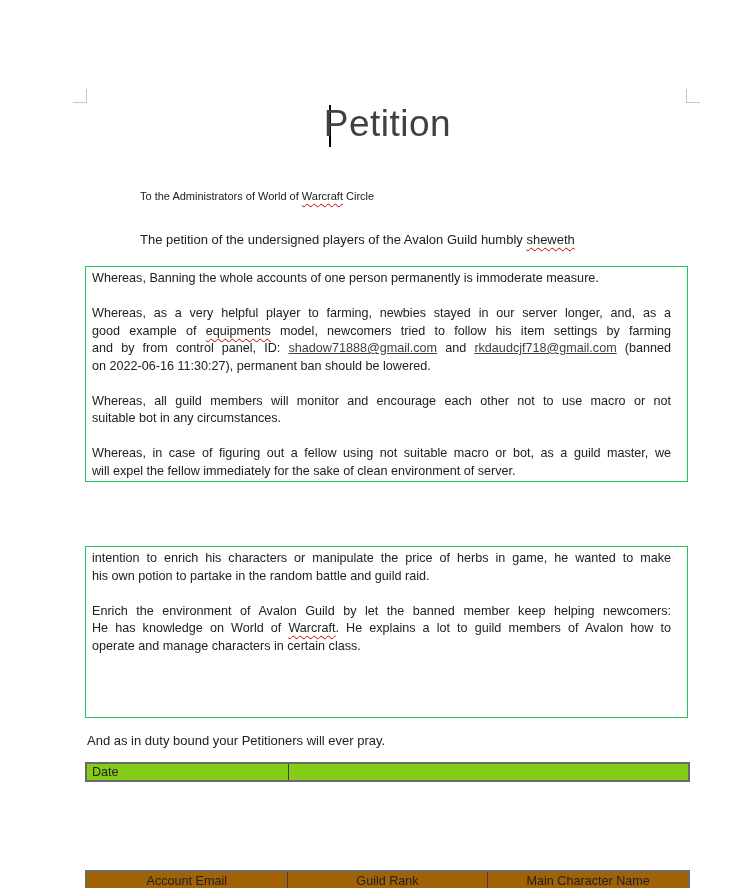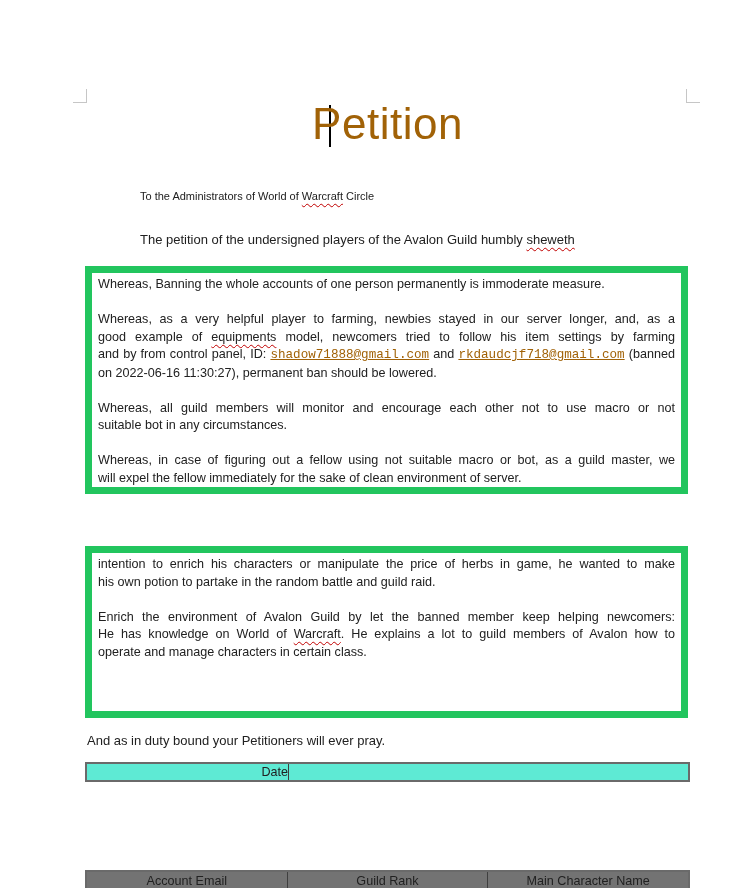--- a/index.html
+++ b/index.html
@@ -11,65 +11,65 @@
 
   
   .crop { position:absolute; width:14px; height:14px; }
   .crop.tl { left:73px; top:89px; border-right:1px solid #c6c6c6; border-bottom:1px solid #c6c6c6; }
   .crop.tr { left:686px; top:89px; border-left:1px solid #c6c6c6; border-bottom:1px solid #c6c6c6; }
 
   .caret { position:absolute; left:329px; top:105px; width:1.5px; height:42px; background:#000; }
 
   .title {
     position:absolute; left:87px; top:101px; width:601px;
-    text-align:center; font-size:44px; line-height:46px; font-weight:300;
-    color:#a16207; letter-spacing:0.5px;
+    text-align:center; font-size:37px; line-height:46px; font-weight:300;
+    color:#404040; letter-spacing:0.5px;
   }
 
   .bodytext { font-size:12.6px; line-height:17.5px; color:#212121; }
 
   .salutation { position:absolute; left:140px; top:188px; font-size:11px; }
   .petline    { position:absolute; left:140px; top:231px; font-size:13px; }
 
   .box {
     position:absolute; left:85px; width:603px;
-    border:7px solid #22c55e; padding:3px 6px 0 6px;
+    border:1px solid #22c55e; padding:3px 16px 0 6px;
     text-align:left;
   }
   .box1 { top:266px; min-height:216px; }
   .box2 { top:546px; height:172px; overflow:hidden; }
 
   .para + .para { margin-top:17.5px; }
   .line { text-align:left; }
   .line.just { text-align:justify; text-align-last:justify; }
 
   .whereupon { position:absolute; left:87px; top:500px; width:601px; }
   .whereupon .line { line-height:22px; }
 
   .closing { position:absolute; left:87px; top:733px; font-size:13px; }
 
   .misspell {
     text-decoration:underline; text-decoration-style:wavy;
     text-decoration-color:#c00000; text-decoration-thickness:1px;
     text-underline-offset:3px;
   }
-  .link { color:#a16207; text-decoration:underline; cursor:pointer;font-family:Liberation Mono, monospace; }
+  .link { color:#404040; text-decoration:underline; cursor:pointer; }
 
   .date-table {
     position:absolute; left:85px; top:762px; width:605px; height:20px;
     border:2px solid #6a6a6a; display:flex; align-items:stretch;
-    font-size:12.6px; background:#5eead4;text-align:right;
+    font-size:12.6px; background:#84cc16;
   }
   .dt-label { width:202px; border-right:1px solid #3f3f3f; padding:1px 0 0 5px; }
   .dt-value { flex:1; }
 
   .sig-table {
     position:absolute; left:85px; top:870px; width:605px; height:18px;
     border:2px solid #6a6a6a; border-bottom:none;
-    display:flex; align-items:stretch; font-size:12.6px; background:#737373;
+    display:flex; align-items:stretch; font-size:12.6px; background:#a16207;
   }
   .sig-cell { flex:1; text-align:center; padding-top:2px; }
   .sig-cell + .sig-cell { border-left:1px solid #3f3f3f; }
 </style>
 </head>
 <body>
 
 <div class="crop tl"></div>
 <div class="crop tr"></div>
 

